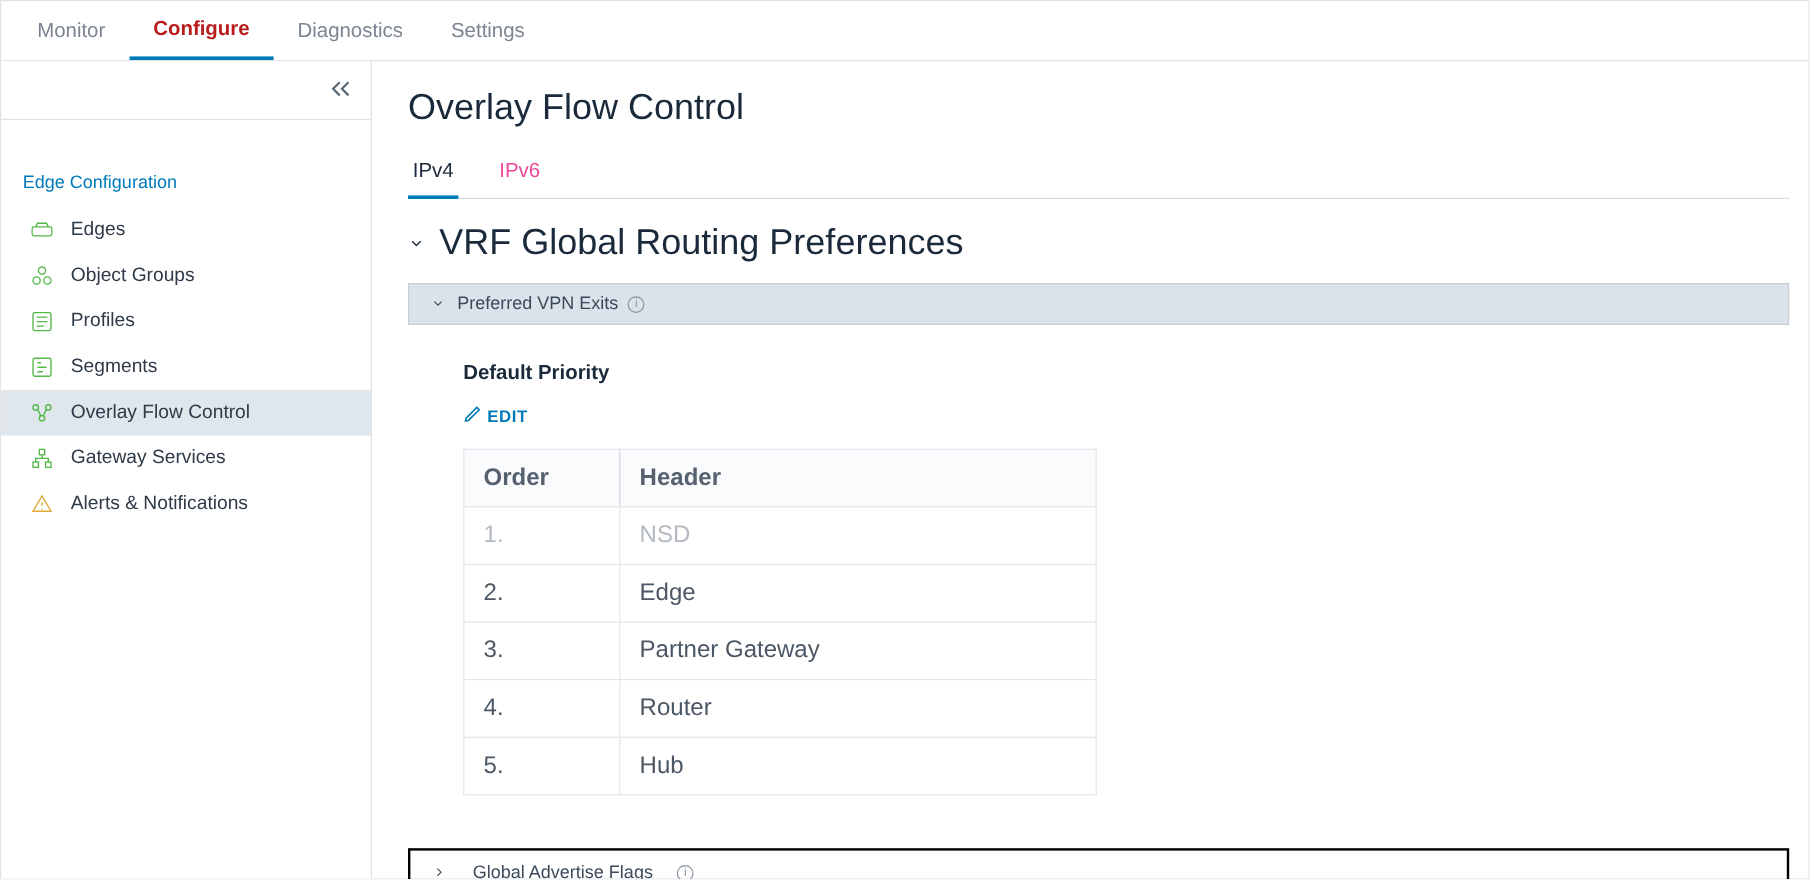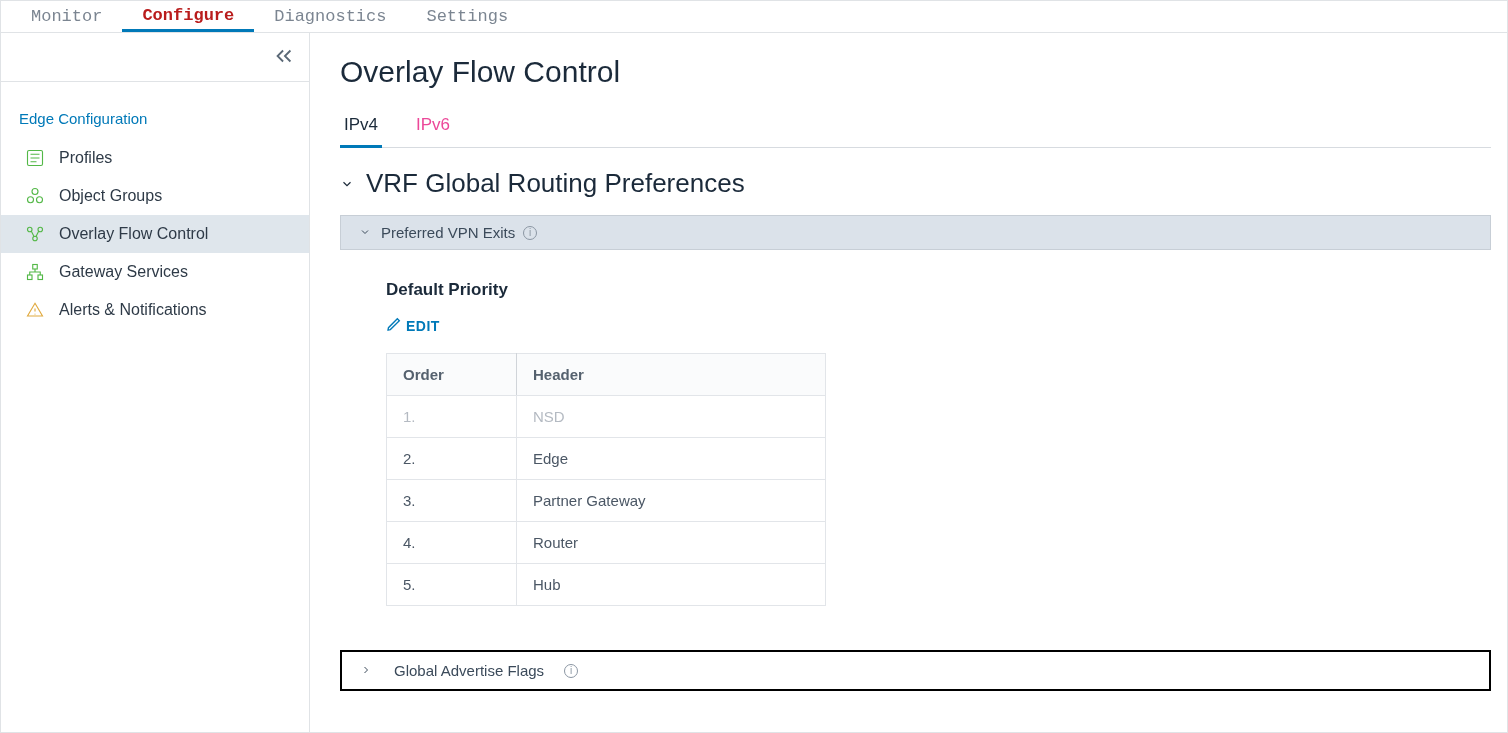--- a/index.html
+++ b/index.html
@@ -10,24 +10,23 @@
     font-size: 16px;
     color: #1b2a3a;
     background: #ffffff;
     overflow: hidden;
   }
   .page { display: flex; flex-direction: column; width: 100%; height: 100%; border: 1px solid #e0e3e6; }
   
   .top-tabs {
     display: flex;
     align-items: stretch;
-    height: 32px;
+    height: 50px;
     border-bottom: 1px solid #e0e3e6;
     padding: 0 10px;
-    font-family: Liberation Mono, monospace;
   }
   .top-tab {
     padding: 0 20px;
     display: flex;
     align-items: center;
     color: #7b8591;
     cursor: pointer;
     font-size: 17px;
   }
   .top-tab.active {
@@ -46,21 +45,21 @@
     position: relative;
   }
   .collapse-icon {
     position: absolute;
     top: 12px;
     right: 14px;
     color: #5a6876;
     cursor: pointer;
   }
   .sidebar-section-header {
-    padding: 28px 18px 12px 18px;
+    padding: 44px 18px 12px 18px;
     font-size: 15px;
     color: #0079b8;
     border-top: 1px solid #e0e3e6;
     margin-top: 48px;
   }
   .sidebar-item {
     display: flex;
     align-items: center;
     gap: 14px;
     padding: 10px 18px 10px 24px;
@@ -69,21 +68,21 @@
     font-size: 16px;
   }
   .sidebar-item .icon { width: 20px; display: flex; align-items: center; justify-content: center; }
   .sidebar-item.active { background: #dfe6ec; }
   
   .main { flex: 1; padding: 22px 16px 12px 30px; overflow: auto; }
   .page-title { font-size: 30px; font-weight: 400; color: #1b2a3a; margin-bottom: 18px; }
   .sub-tabs { display: flex; border-bottom: 1px solid #d7dbe0; margin-bottom: 20px; }
   .sub-tab { padding: 8px 4px 10px 4px; margin-right: 30px; font-size: 17px; color: #ec4899; cursor: pointer; }
   .sub-tab.active { color: #1b2a3a; font-weight: 500; border-bottom: 3px solid #0079b8; margin-bottom:-1px; }
-  .section-header { display: flex; align-items: center; gap: 12px; font-size: 26px; font-weight: 400; margin-bottom: 16px; cursor: pointer; }
+  .section-header { display: flex; align-items: center; gap: 12px; font-size: 30px; font-weight: 400; margin-bottom: 16px; cursor: pointer; }
   .chev { width: 14px; height: 14px; display: inline-flex; }
   .panel {
     background: #dbe2ea;
     border: 1px solid #c7ced6;
     color: #3b4a5a;
     font-size: 15px;
     padding: 8px 18px;
     display: flex;
     align-items: center;
     gap: 8px;
@@ -91,22 +90,22 @@
   }
   .content-block { padding: 30px 46px 20px 46px; }
   .block-title { font-size: 17px; font-weight: 600; margin-bottom: 16px; }
   .edit-btn {
     display: inline-flex; align-items: center; gap: 4px;
     color: #0079b8; font-size: 14px; letter-spacing: 0.5px;
     cursor: pointer; margin-bottom: 18px; font-weight:600;
   }
   table.priority {
     border-collapse: collapse;
-    width: 440px;
-    font-size: 15px;
+    width: 528px;
+    font-size: 20px;
   }
   table.priority th, table.priority td {
     border: 1px solid #e2e5e9;
     padding: 12px 16px;
     text-align: left;
     color: #4b5765;
   }
   table.priority th { background: #fafbfc; font-weight: 600; color:#55616e; }
   table.priority th.order-col { border-right: 1px solid #d0d4d9; }
   table.priority tr.dim td { color: #b4bac2; }
@@ -138,42 +137,60 @@
   <div class="body">
     <div class="sidebar">
       <span class="collapse-icon">
         <svg width="22" height="22" viewBox="0 0 24 24" fill="none" stroke="#5a6876" stroke-width="2">
             <path d="M11 6l-6 6 6 6"></path>
             <path d="M19 6l-6 6 6 6"></path>
           </svg>
       </span>
       <div class="sidebar-section-header">Edge Configuration</div>
 
-
-      <div class="sidebar-item">
-        <span class="icon">
-          <svg width="18" height="18" viewBox="0 0 24 24" fill="none" stroke="#53b847" stroke-width="1.5">
-              <rect x="2" y="2" width="20" height="20" rx="2"></rect>
-              <path d="M6 7h12M6 12h12M6 17h8"></path>
-            </svg>
-        </span>
-        <span>Profiles</span>
+      <div class="sidebar-item">
+        <span class="icon">
+          <svg width="18" height="14" viewBox="0 0 24 18" fill="none" stroke="#53b847" stroke-width="1.5">
+              <rect x="1" y="5" width="22" height="10" rx="2"></rect>
+              <path d="M5 5 L7 1 H17 L19 5"></path>
+            </svg>
+        </span>
+        <span>Edges</span>
       </div>
 
       <div class="sidebar-item">
         <span class="icon">
           <svg width="18" height="18" viewBox="0 0 24 24" fill="none" stroke="#53b847" stroke-width="1.5">
               <circle cx="12" cy="6" r="4"></circle>
               <circle cx="6" cy="17" r="4"></circle>
               <circle cx="18" cy="17" r="4"></circle>
             </svg>
         </span>
         <span>Object Groups</span>
       </div>
 
+      <div class="sidebar-item">
+        <span class="icon">
+          <svg width="18" height="18" viewBox="0 0 24 24" fill="none" stroke="#53b847" stroke-width="1.5">
+              <rect x="2" y="2" width="20" height="20" rx="2"></rect>
+              <path d="M6 7h12M6 12h12M6 17h8"></path>
+            </svg>
+        </span>
+        <span>Profiles</span>
+      </div>
+
+      <div class="sidebar-item">
+        <span class="icon">
+          <svg width="18" height="18" viewBox="0 0 24 24" fill="none" stroke="#53b847" stroke-width="1.5">
+              <rect x="2" y="2" width="20" height="20" rx="2"></rect>
+              <path d="M7 7h4M7 12h10M7 17h6"></path>
+            </svg>
+        </span>
+        <span>Segments</span>
+      </div>
 
       <div class="sidebar-item active">
         <span class="icon">
           <svg width="18" height="18" viewBox="0 0 24 24" fill="none" stroke="#53b847" stroke-width="1.5">
               <circle cx="5" cy="6" r="3"></circle>
               <circle cx="19" cy="6" r="3"></circle>
               <circle cx="12" cy="18" r="3"></circle>
               <path d="M7 8l4 8M17 8l-4 8"></path>
             </svg>
         </span>

